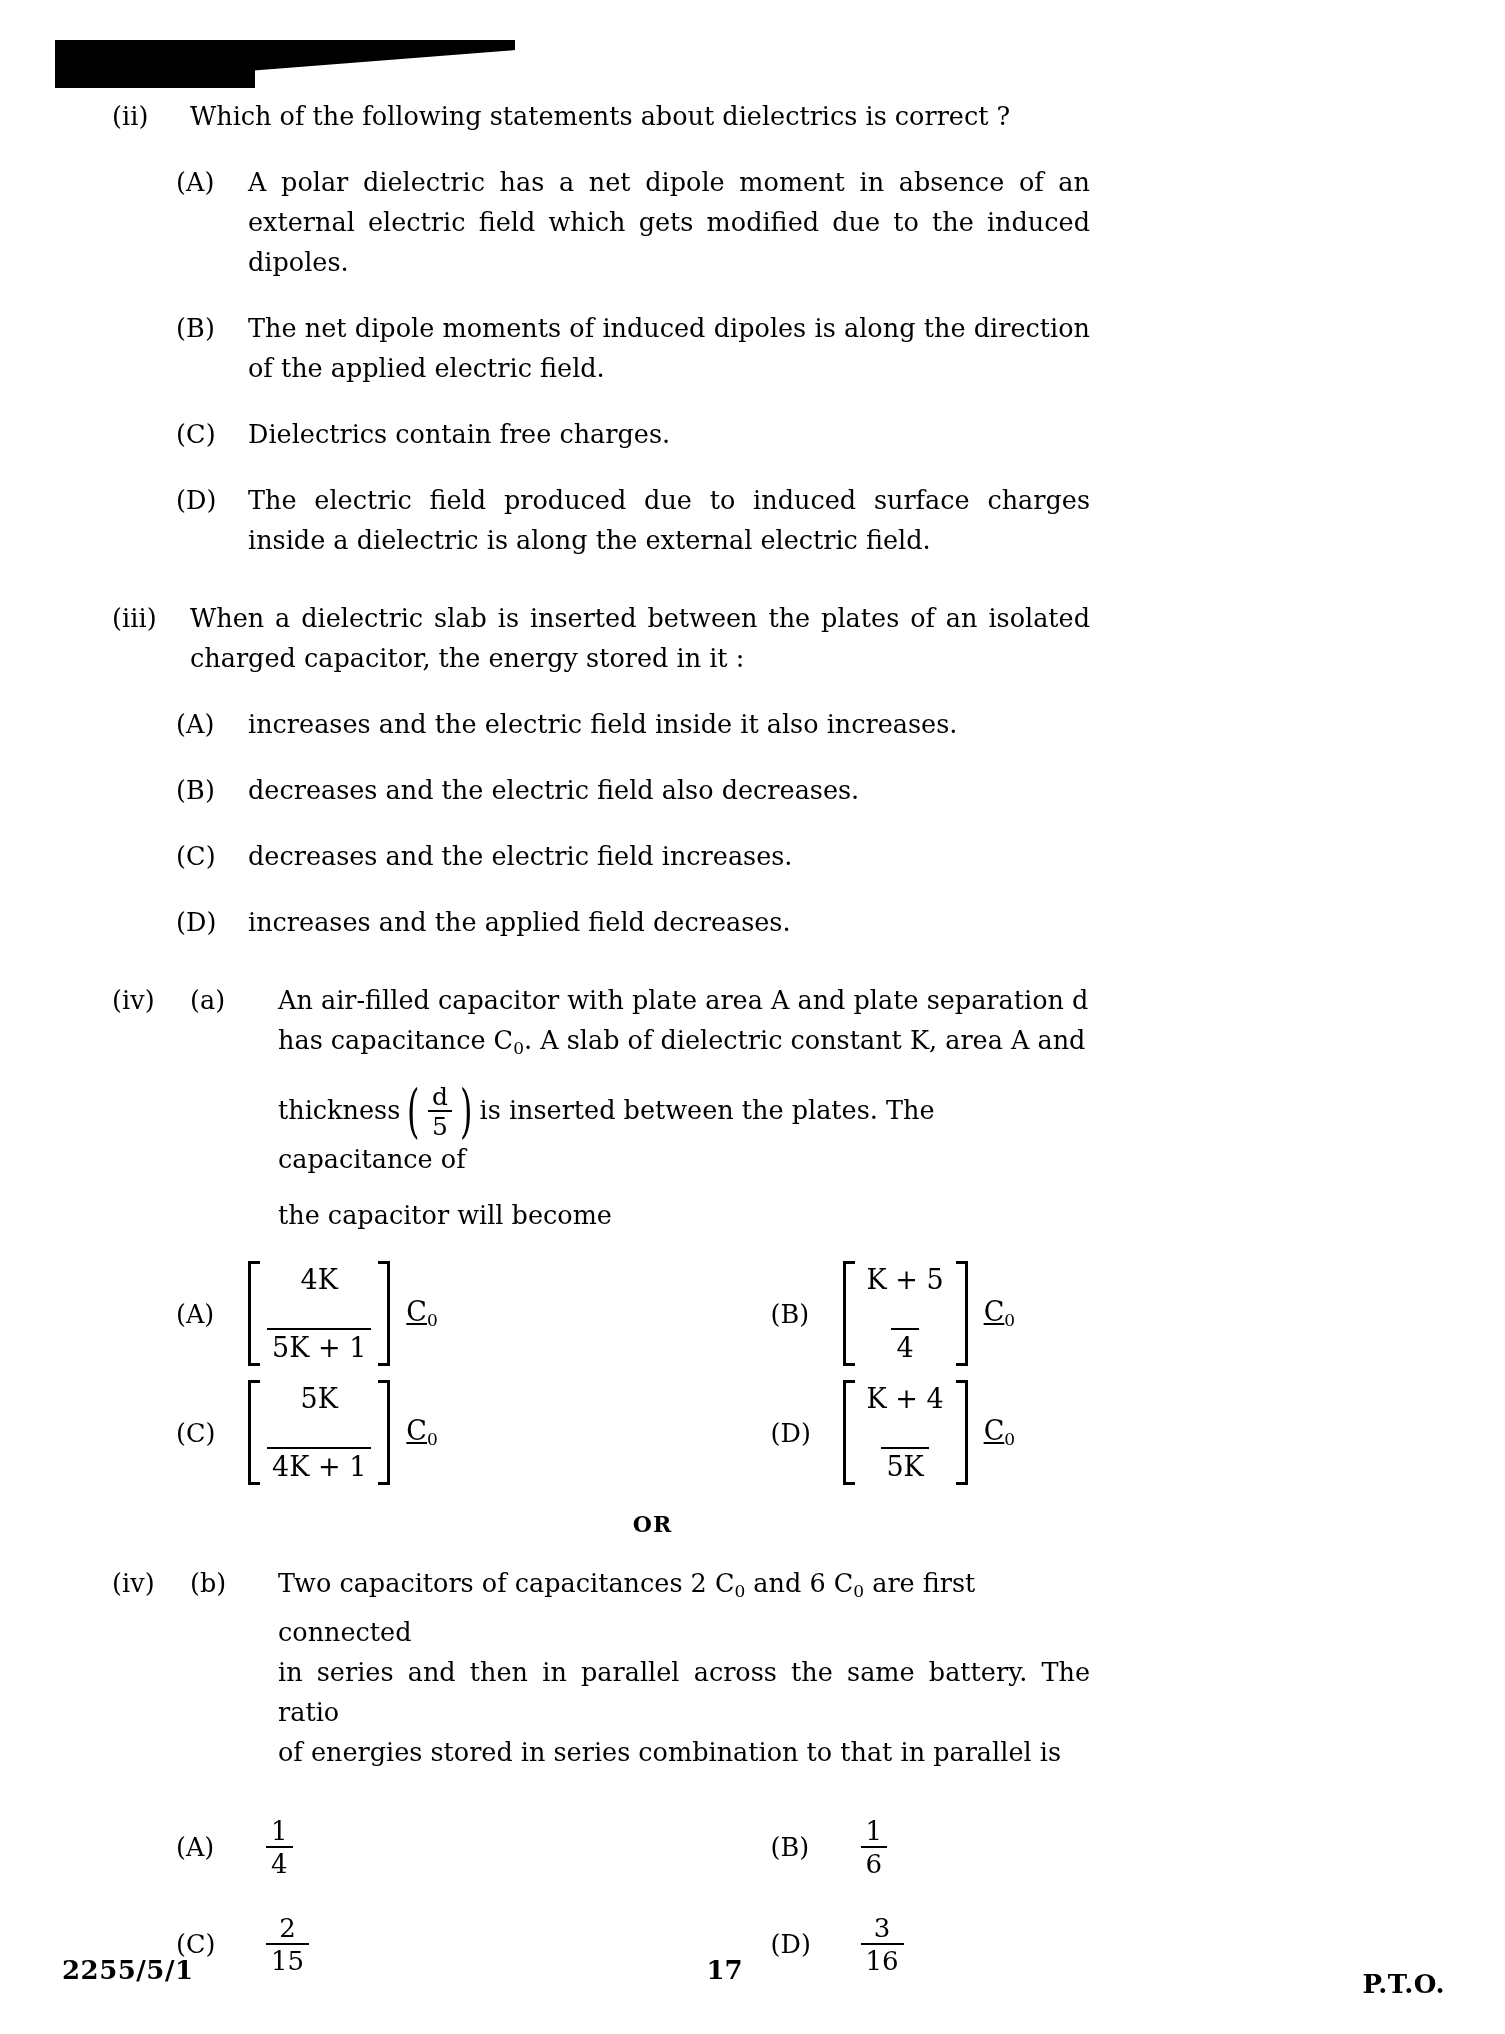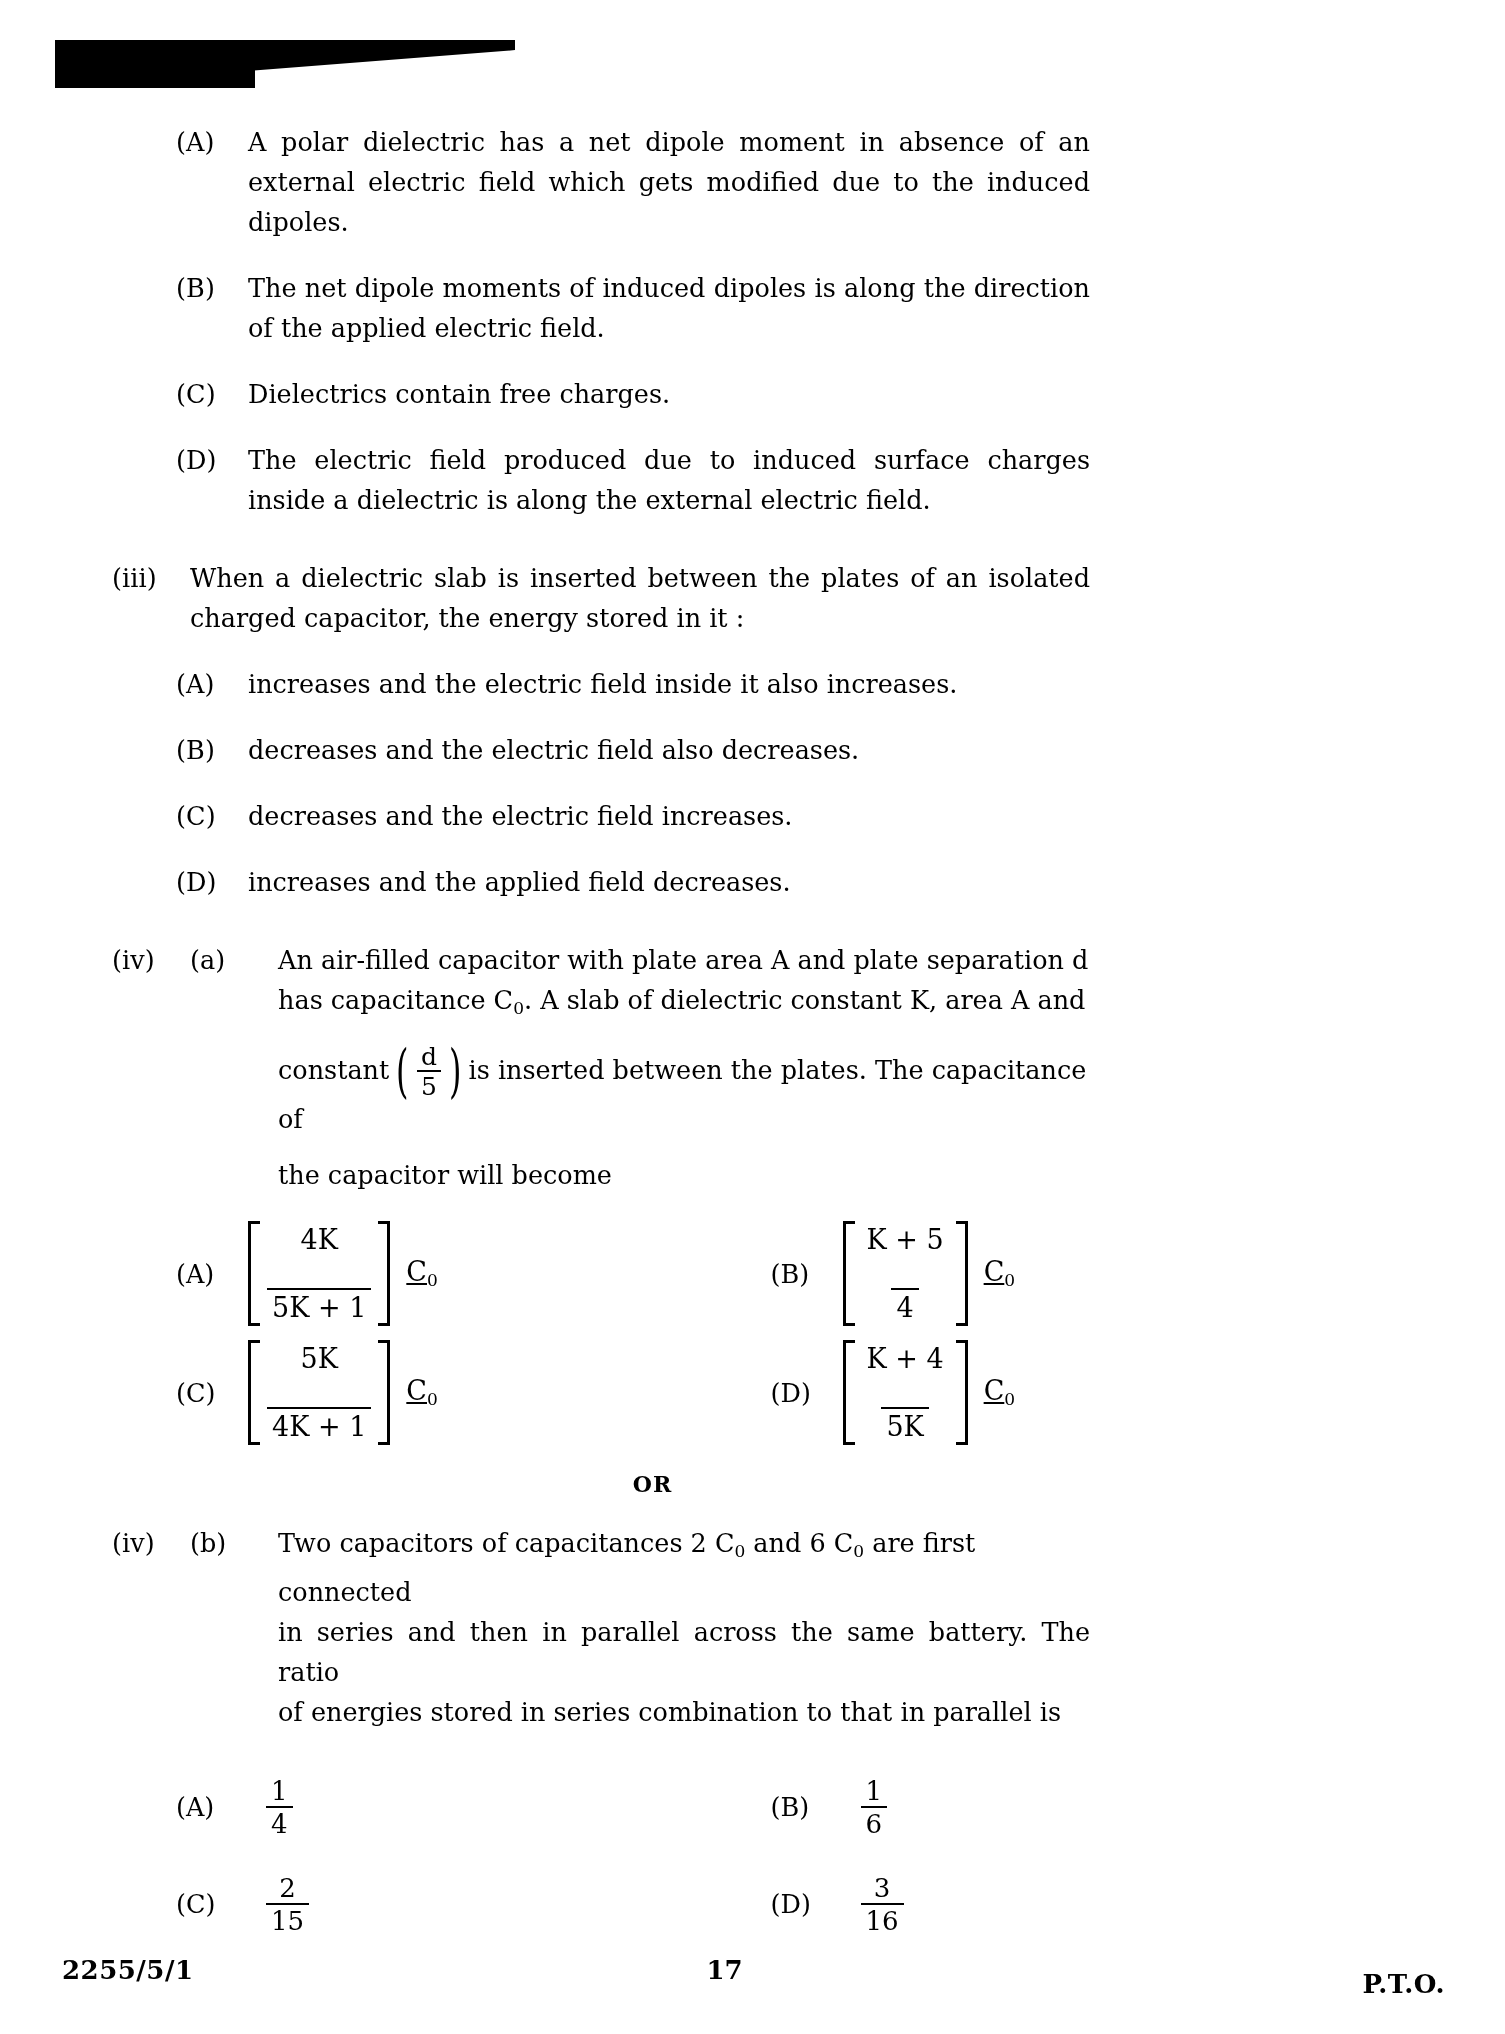--- a/index.html
+++ b/index.html
@@ -267,20 +267,24 @@
 </head>
 <body>
 
 <div id="page">
 
   <div id="scan-wedge-2"></div>
   <div id="scan-wedge"></div>
 
   <div class="content" style="padding-top:96px;">
 
+    <div class="qrow lvl-roman">
+      <div class="marker">(ii)</div>
+      <div class="qbody">Which of the following statements about dielectrics is correct ?</div>
+    </div>
 
     <div class="sp-md"></div>
 
     <div class="qrow lvl-opt">
       <div class="marker">(A)</div>
       <div class="qbody just">A polar dielectric has a net dipole moment in absence of an external electric field which gets modified due to the induced dipoles.</div>
     </div>
 
     <div class="sp-md"></div>
 
@@ -340,21 +344,21 @@
 
     <div class="sp-lg"></div>
 
     <div class="qrow lvl-sub">
       <div class="marker">(iv)</div>
       <div class="marker2">(a)</div>
       <div class="qbody">
         <div class="just">An air-filled capacitor with plate area A and plate separation d</div>
         <div><span>has capacitance C</span><span class="sub">0</span><span>. A slab of dielectric constant K, area A and</span></div>
         <div style="margin-top:16px;">
-          <span>constant</span><span class="paren-frac">
+          <span>thickness</span><span class="paren-frac">
               <span class="pl">(</span>
               <span class="frac">
                 <span class="num">d</span>
                 <span class="den">5</span>
               </span>
               <span class="pr">)</span>
             </span><span>is inserted between the plates. The capacitance of</span>
         </div>
         <div style="margin-top:16px;">the capacitor will become</div>
       </div>

